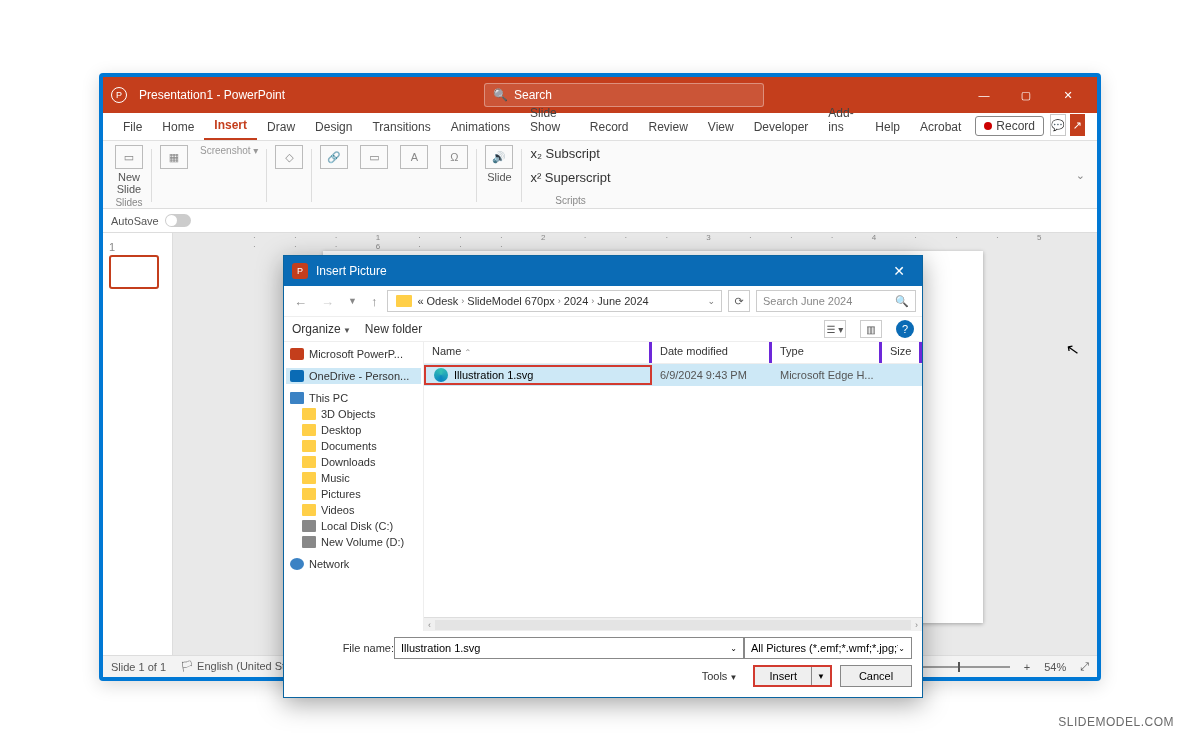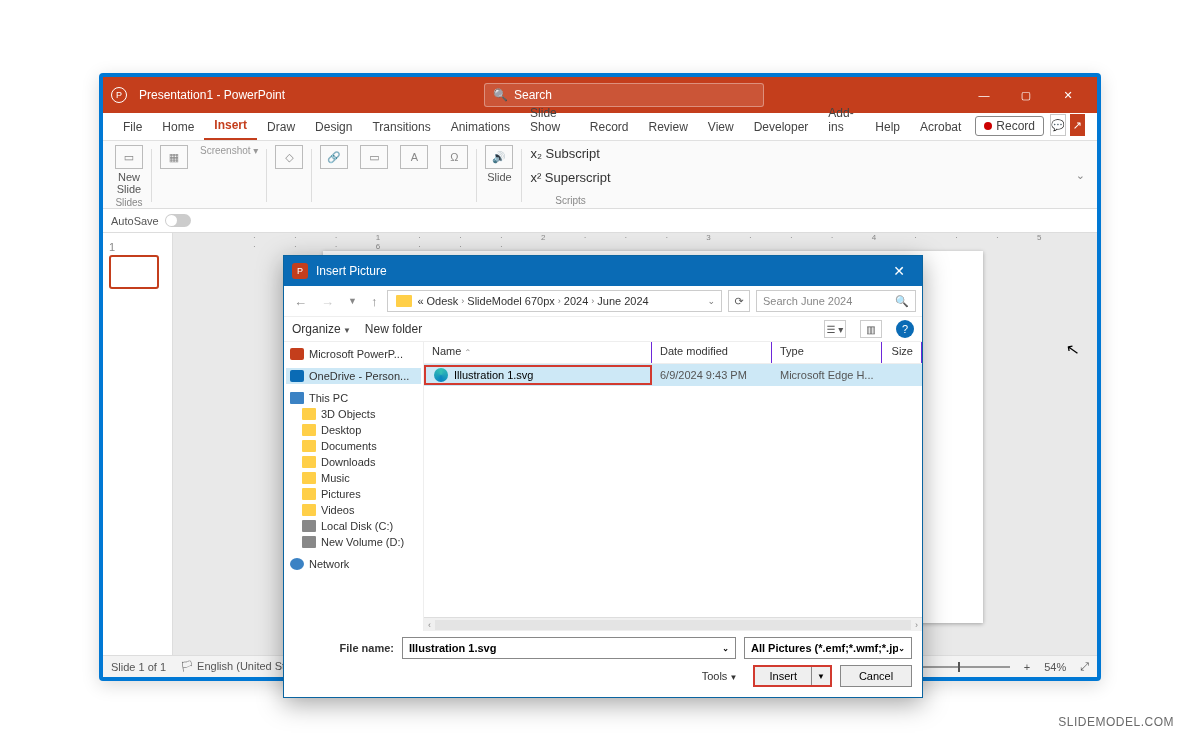--- a/index.html
+++ b/index.html
@@ -71,32 +71,32 @@
   .dlg-tree .node { display:flex; align-items:center; gap:5px; padding:2px 4px; white-space:nowrap; }
   .dlg-tree .node.sel { background:#cde8f6; }
   .dlg-tree .ic { width:14px;height:12px;background:#ffcf48;border-radius:1px; }
   .dlg-tree .ic.pp{background:#C43E1C;border-radius:2px;}
   .dlg-tree .ic.od{background:#0a6bb5;border-radius:2px;}
   .dlg-tree .ic.pc{background:#3b82c4;}
   .dlg-tree .ic.disk{background:#888;}
   .dlg-tree .ic.net{background:#3b82c4;border-radius:50%;}
   .dlg-list { flex:1; display:flex; flex-direction:column; }
   .dlg-cols { height:22px; display:flex; font-size:11px; color:#333; border-bottom:1px solid #eee; }
-  .dlg-cols div { padding:3px 8px; border-right:1px solid #6d28d9; }
+  .dlg-cols div { padding:3px 8px; border-right:3px solid #6d28d9; }
   .col-name{flex:1;} .col-date{width:120px;} .col-type{width:110px;} .col-size{width:40px;text-align:right;}
   .dlg-row { height:22px; display:flex; align-items:center; font-size:11px; background:#cde8f6; }
   .dlg-row .file { flex:1; display:flex; align-items:center; gap:6px; padding:0 8px; border:2px solid #d23a2f; margin:1px 0; height:20px; }
   .dlg-row .edge{width:14px;height:14px;border-radius:50%;background:conic-gradient(#35c1b4,#0a84c1,#35c1b4);} 
   .dlg-row .date{width:120px;padding:0 8px;color:#555;}
   .dlg-row .type{width:110px;padding:0 8px;color:#555;white-space:nowrap;overflow:hidden;text-overflow:ellipsis;}
   .dlg-row .size{width:40px;}
   .dlg-scroll{height:14px;background:#f0f0f0;border-top:1px solid #ddd;display:flex;align-items:center;padding:0 4px;color:#888;font-size:9px;}
   .dlg-scroll .track{flex:1;height:10px;background:#e4e4e4;margin:0 4px;}
   .dlg-foot { padding:6px 10px 10px; display:flex; flex-direction:column; gap:6px; }
-  .fn-row{display:flex;align-items:center;gap:8px;font-weight:bold;}
+  .fn-row{display:flex;align-items:center;}
   .fn-row label{font-size:11px;color:#333;width:100px;text-align:right;}
   .fn-row .fn-input{flex:1;height:22px;border:1px solid #888;padding:0 6px;font-size:11px;display:flex;align-items:center;justify-content:space-between;}
   .fn-row .filter{width:168px;height:22px;border:1px solid #888;font-size:11px;display:flex;align-items:center;padding:0 6px;justify-content:space-between;}
   .btn-row{display:flex;justify-content:flex-end;align-items:center;gap:8px;}
   .btn-row .tools{font-size:11px;color:#333;margin-right:8px;}
   .btn-row .tools::after{content:" ▼";font-size:8px;}
   .btn{height:22px;border:1px solid #888;background:#efefef;font-size:11px;display:flex;align-items:center;justify-content:center;}
   .btn.insert-wrap{border:2px solid #d23a2f;padding:0;}
   .btn.insert-wrap .main{padding:0 14px;border-right:1px solid #888;height:100%;display:flex;align-items:center;}
   .btn.insert-wrap .dd{width:18px;display:flex;align-items:center;justify-content:center;font-size:8px;}

